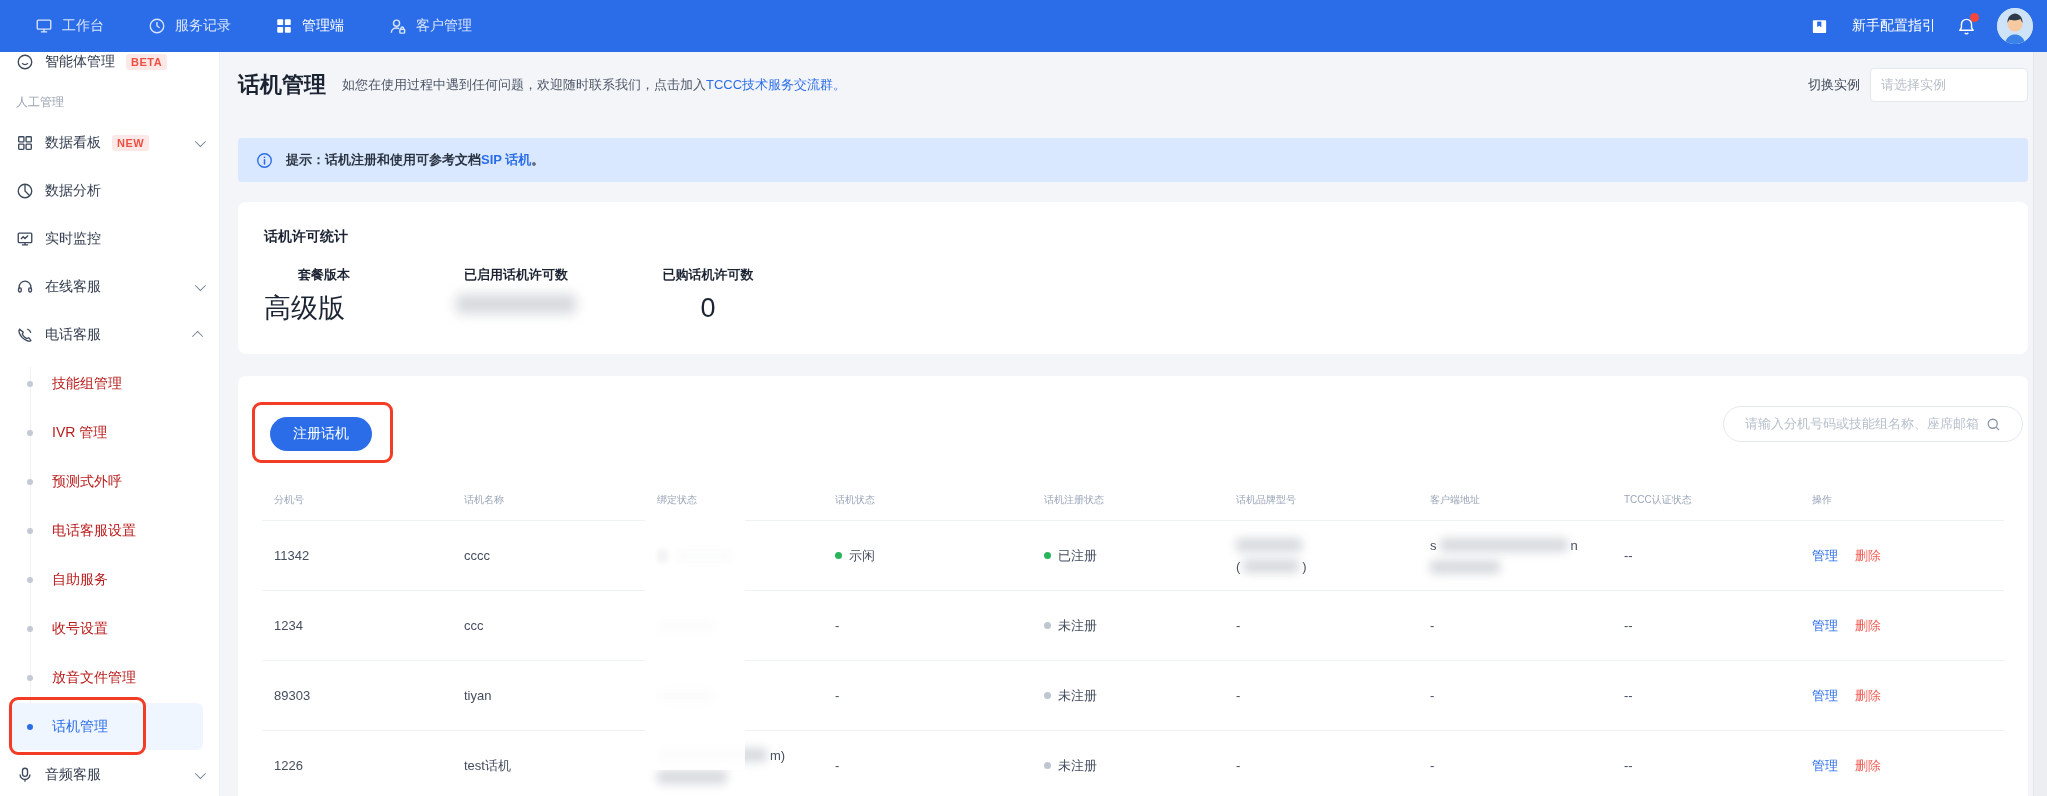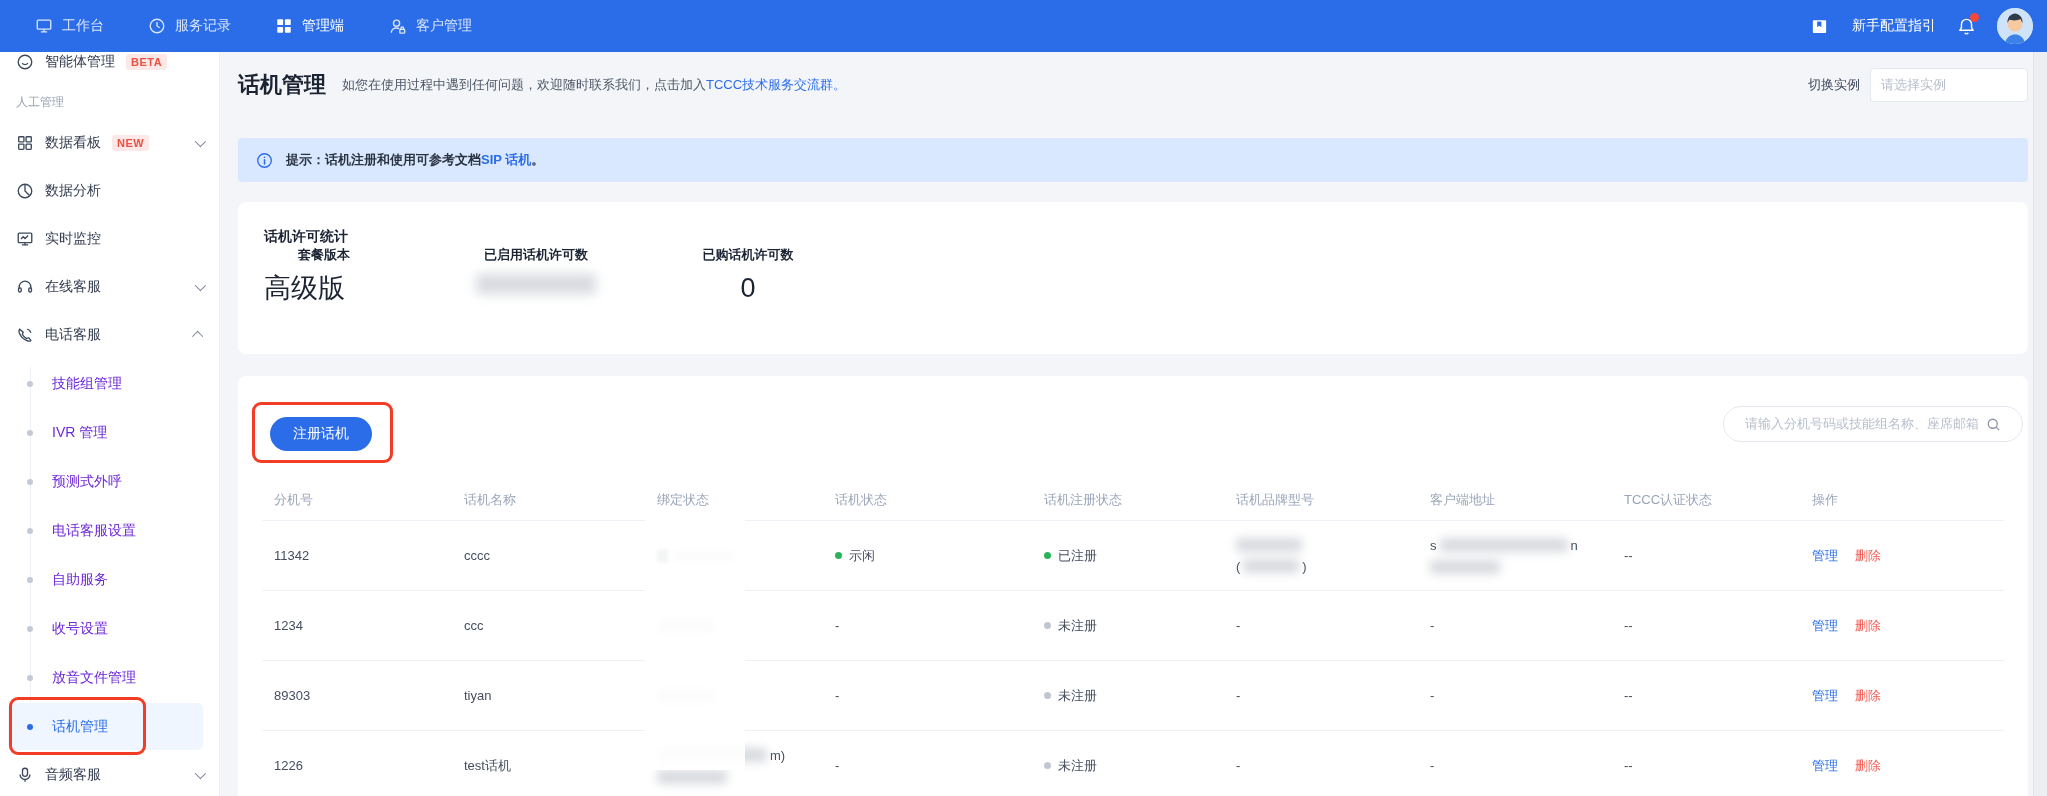--- a/index.html
+++ b/index.html
@@ -31,21 +31,21 @@
   .cut-wrap{height:26px;overflow:hidden;}
   .side-item{height:48px;display:flex;align-items:center;gap:11px;padding:0 16px;font-size:14px;color:#333d4f;cursor:pointer;}
   .side-item .lbl{white-space:nowrap;}
   .badge{font-size:11px;color:#ee4f43;background:#fce9e7;border-radius:3px;padding:2px 5px;font-weight:700;letter-spacing:.5px;}
   .chev{margin-left:auto;width:8px;height:8px;border-right:1.6px solid #7a8494;border-bottom:1.6px solid #7a8494;flex:none;}
   .chev.down{transform:rotate(45deg) translateY(-2px);}
   .chev.up{transform:rotate(-135deg) translateY(-2px);}
   .section-label{padding:16px 16px 8px;font-size:12px;color:#9aa3b2;}
   .submenu{position:relative;}
   .submenu::before{content:'';position:absolute;left:30px;top:8px;bottom:8px;width:1px;background:#edf0f4;}
-  .sub-item{position:relative;height:49px;display:flex;align-items:center;padding-left:52px;font-size:14px;color:#6d28d9;cursor:pointer;}
+  .sub-item{position:relative;height:49px;display:flex;align-items:center;padding-left:52px;font-size:14px;color:#b91c1c;cursor:pointer;}
   .sub-item .dot{position:absolute;left:27px;top:22px;width:6px;height:6px;border-radius:50%;background:#c3cad6;}
   .sub-item.active{color:var(--accent);}
   .sub-item.active .dot{background:var(--accent);}
   .sub-item.active::before{content:'';position:absolute;left:8px;right:16px;top:1px;bottom:1px;background:#f0f6ff;border-radius:6px;z-index:0;}
   .sub-item>*{position:relative;z-index:1;}
   .red-box-side{position:absolute;left:9px;top:-5px;width:137px;height:58px;border:3px solid var(--red);border-radius:9px;pointer-events:none;z-index:2;}
   .side-icon{color:#3e4a5c;flex:none;}
 
   
   .page-head{height:66px;display:flex;align-items:center;flex:none;}
@@ -57,33 +57,33 @@
   .select{width:158px;height:34px;background:#fff;border:1px solid #e4e8ef;border-radius:4px;display:flex;align-items:center;padding:0 10px;font-size:13px;color:#b6bdc9;cursor:pointer;}
 
   
   .banner{height:44px;margin-top:20px;background:var(--bannerbg);border-radius:4px;display:flex;align-items:center;padding:0 18px;gap:13px;font-size:13px;color:#2a3342;flex:none;}
   .banner .lnk{color:var(--accent);font-weight:700;cursor:pointer;}
   .banner b{font-weight:700;font-family:Liberation Serif, serif;}
 
   
   .stats-card{margin-top:20px;background:#fff;border-radius:8px;padding:26px 26px;height:152px;flex:none;}
   .stats-title{font-size:14px;font-weight:700;color:var(--text);}
-  .stats-row{display:flex;gap:20px;}
+  .stats-row{display:flex;margin-top:20px;}
   .stat{min-width:120px;margin-right:72px;text-align:center;}
   .stat-label{font-size:13px;font-weight:700;color:var(--text);}
   .stat-value{font-size:27px;color:var(--text);margin-top:8px;text-align:left;line-height:1.2;}
   .stat:nth-child(2) .stat-value,.stat:nth-child(3) .stat-value{text-align:center;}
 
   
   .table-card{margin-top:22px;background:#fff;border-radius:8px 8px 0 0;padding:28px 24px 0;flex:1;position:relative;overflow:hidden;}
   .red-box-btn{display:inline-block;border:3px solid var(--red);border-radius:9px;padding:12px 18px 9px 15px;margin-left:-10px;margin-top:-2px;}
   .btn-primary{background:var(--accent);color:#fff;border:none;height:34px;padding:0 23px;border-radius:17px;font-size:14px;cursor:pointer;}
   .search{position:absolute;right:5px;top:30px;width:300px;height:36px;border:1px solid #e3e7ee;border-radius:18px;display:flex;align-items:center;justify-content:center;gap:7px;font-size:13px;color:#b7bfcc;background:#fff;cursor:text;}
   .thead,.tr{display:grid;grid-template-columns:190px 193px 178px 209px 192px 194px 194px 188px 1fr;align-items:center;padding-left:12px;}
-  .thead{height:42px;margin-top:16px;color:var(--muted);font-size:13px;border-bottom:1px solid var(--line);}
+  .thead{height:42px;margin-top:16px;color:var(--muted);font-size:10px;border-bottom:1px solid var(--line);}
   .tr{height:70px;border-bottom:1px solid var(--line);font-size:13px;color:var(--text2);}
   .td{display:flex;align-items:center;gap:7px;}
   .td.lines{flex-direction:column;align-items:flex-start;justify-content:center;gap:7px;}
   .td .row-line{display:flex;align-items:center;gap:3px;}
   .sdot{width:7px;height:7px;border-radius:50%;flex:none;}
   .sdot.green{background:var(--green);}
   .sdot.gray{background:var(--graydot);}
   .link{color:var(--accent);cursor:pointer;margin-right:10px;}
   .link.danger{color:var(--danger);}
   .blob{height:14px;background:#a8aeb8;opacity:.45;filter:blur(5px);border-radius:3px;display:inline-block;}

